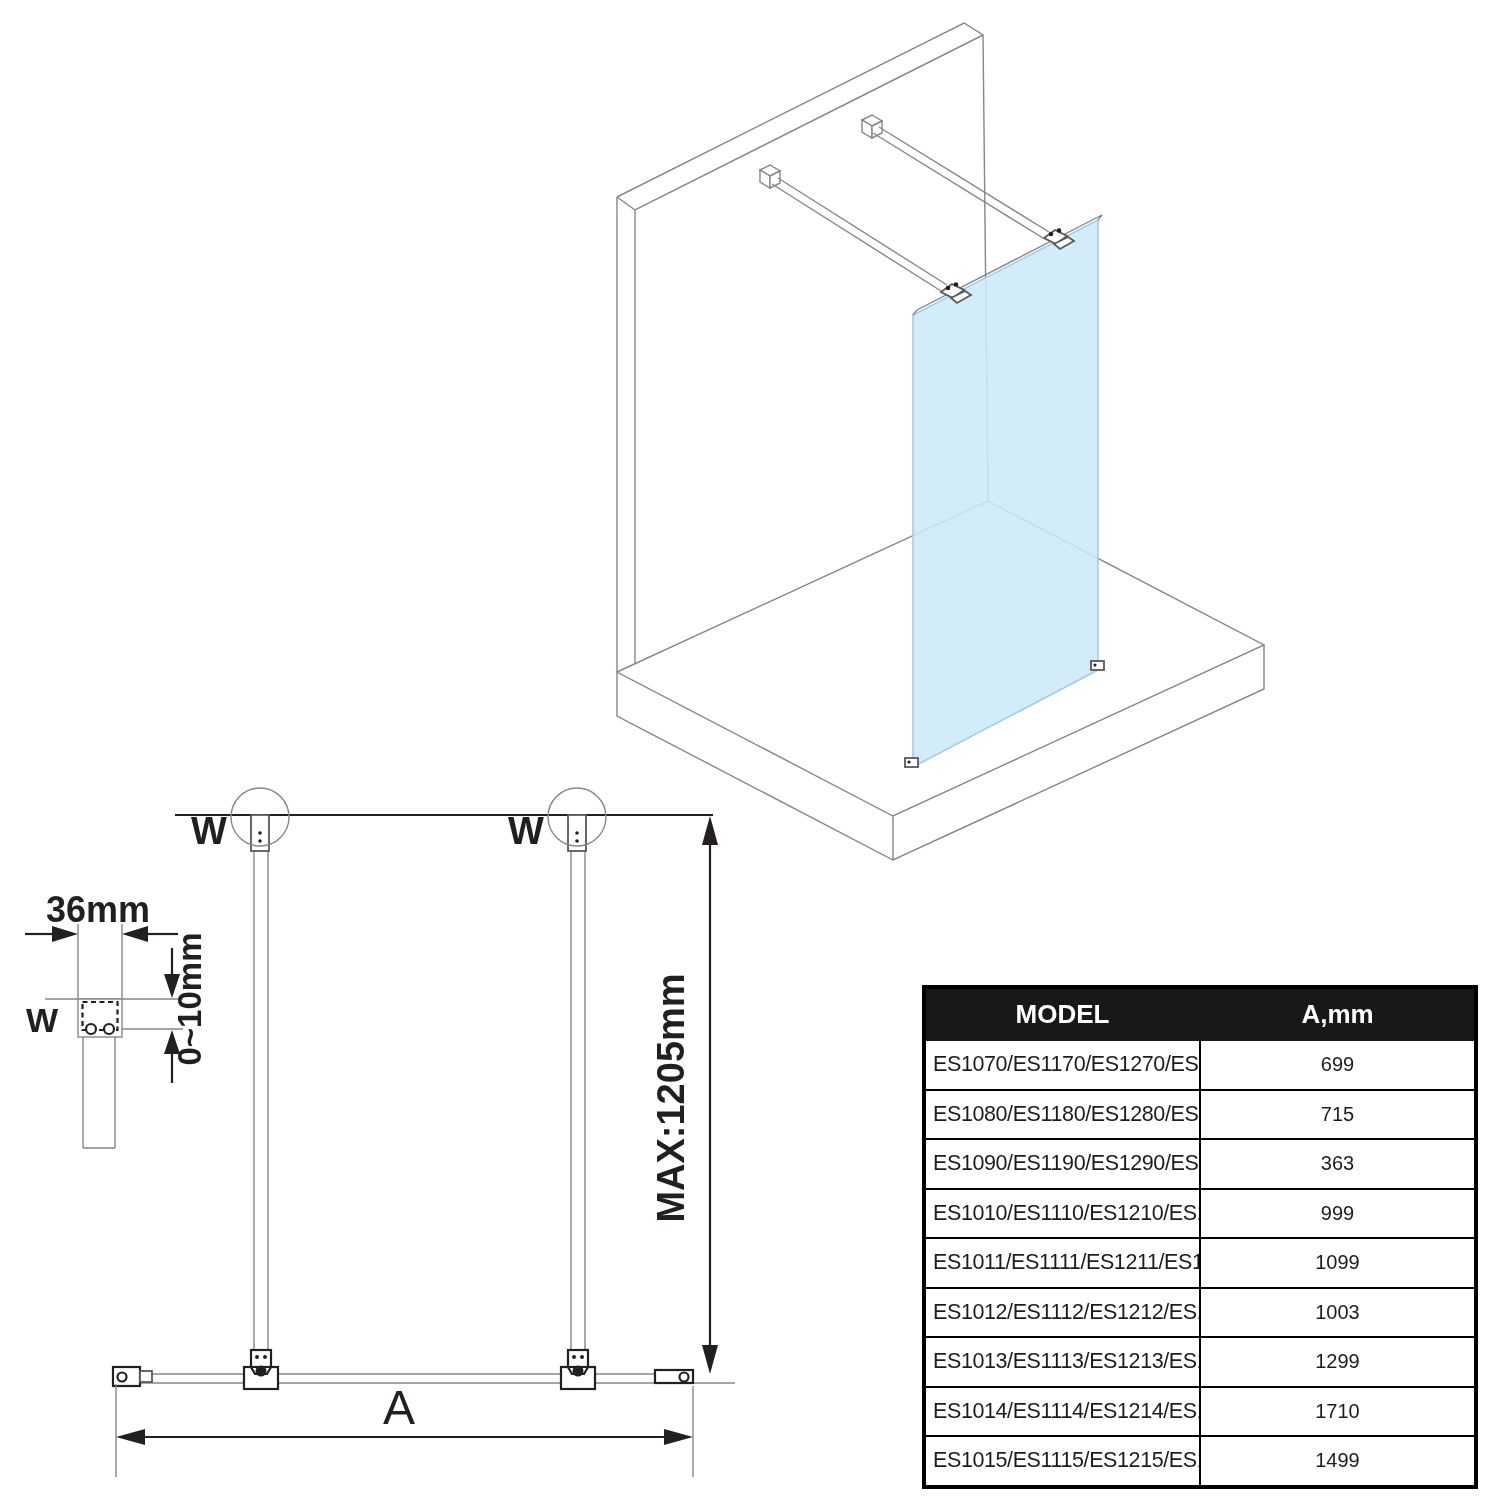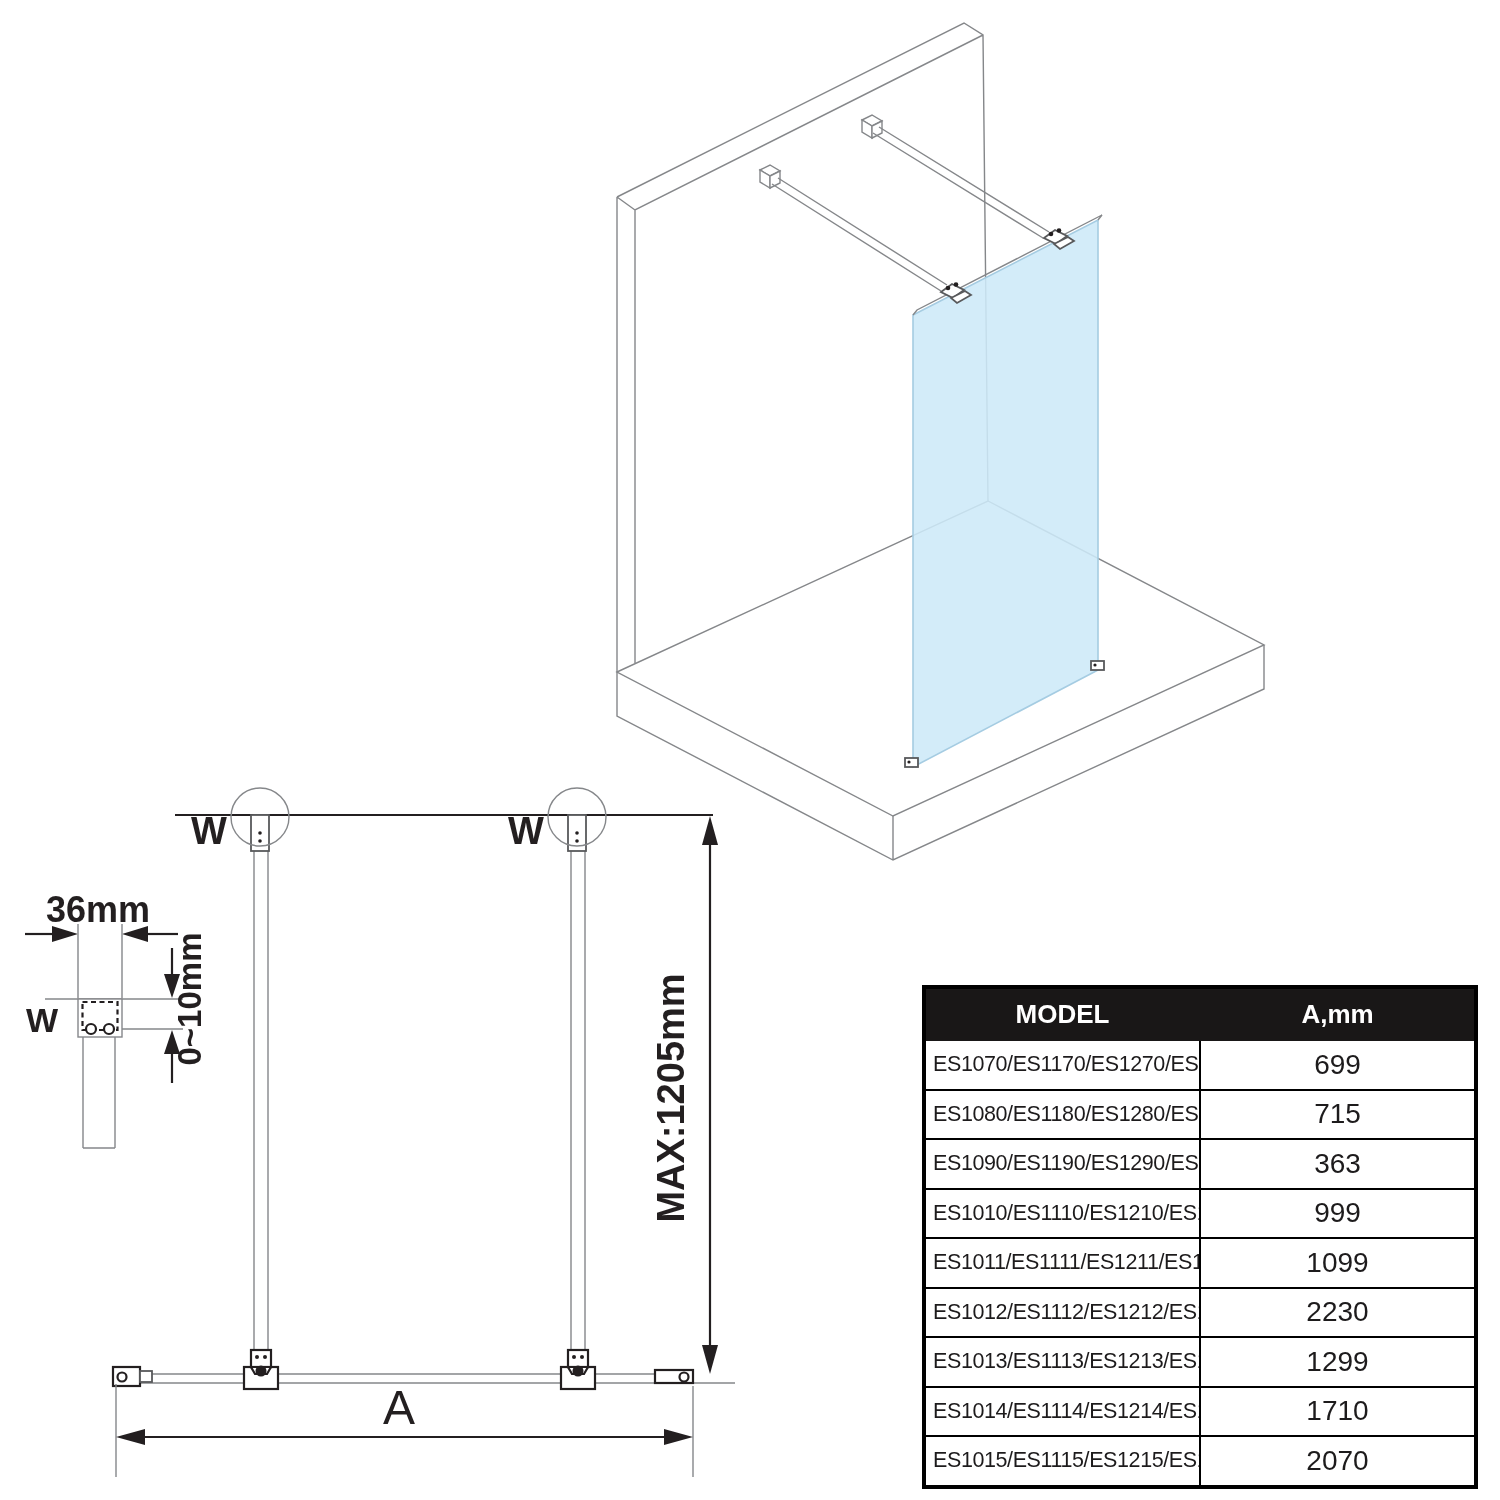--- a/index.html
+++ b/index.html
@@ -28,21 +28,21 @@
   .lbl-bold{font-weight:bold;}
   
   #spec-table{position:absolute;left:922px;top:985px;width:556px;border-collapse:collapse;
               table-layout:fixed;background:#fff;border-radius:22px;}
   #spec-table,#spec-table td,#spec-table th{border:2px solid var(--table-border);}
   #spec-table{border:4px solid var(--table-border);}
   #spec-table th{background:var(--table-header-bg);color:var(--table-header-text);
                  font-size:26px;font-weight:bold;height:48px;text-align:center;border-color:var(--table-header-bg);}
   #spec-table td{height:45.5px;color:#1d1b1c;vertical-align:middle;overflow:hidden;white-space:nowrap;}
   #spec-table td.model{font-size:21.5px;letter-spacing:-0.4px;padding-left:7px;width:386px;}
-  #spec-table td.aval{font-size:28px;text-align:center;}
+  #spec-table td.aval{font-size:20px;text-align:center;}
 </style>
 </head>
 <body>
 
 <div id="canvas">
 
 <svg width="1500" height="1500" viewBox="0 0 1500 1500">
   <defs>
     <pattern id="hatch" patternUnits="userSpaceOnUse" width="21" height="21">
       <path d="M0,21 L21,0 M-5.25,5.25 L5.25,-5.25 M15.75,26.25 L26.25,15.75" class="m" stroke-width="1.3"></path>
@@ -227,30 +227,30 @@
     <tr>
           <td class="model">ES1010/ES1110/ES1210/ES1310/ES1510</td>
           <td class="aval">999</td>
         </tr>
     <tr>
           <td class="model">ES1011/ES1111/ES1211/ES1311/ES1511</td>
           <td class="aval">1099</td>
         </tr>
     <tr>
           <td class="model">ES1012/ES1112/ES1212/ES1312/ES1512</td>
-          <td class="aval">2230</td>
+          <td class="aval">1003</td>
         </tr>
     <tr>
           <td class="model">ES1013/ES1113/ES1213/ES1313/ES1513</td>
           <td class="aval">1299</td>
         </tr>
     <tr>
           <td class="model">ES1014/ES1114/ES1214/ES1314/ES1514</td>
           <td class="aval">1710</td>
         </tr>
     <tr>
           <td class="model">ES1015/ES1115/ES1215/ES1315/ES1515</td>
-          <td class="aval">2070</td>
+          <td class="aval">1499</td>
         </tr>
   </tbody>
 </table>
 
 </div>
 
 </body></html>

